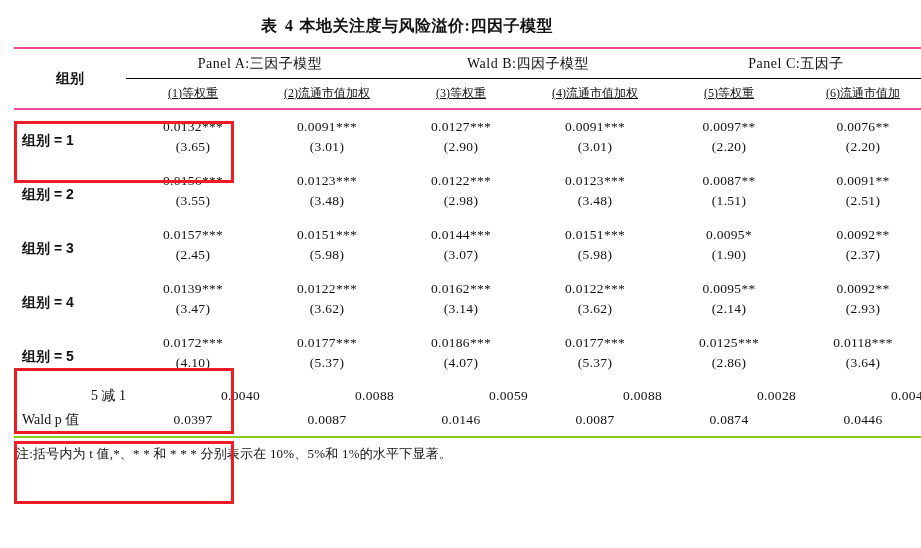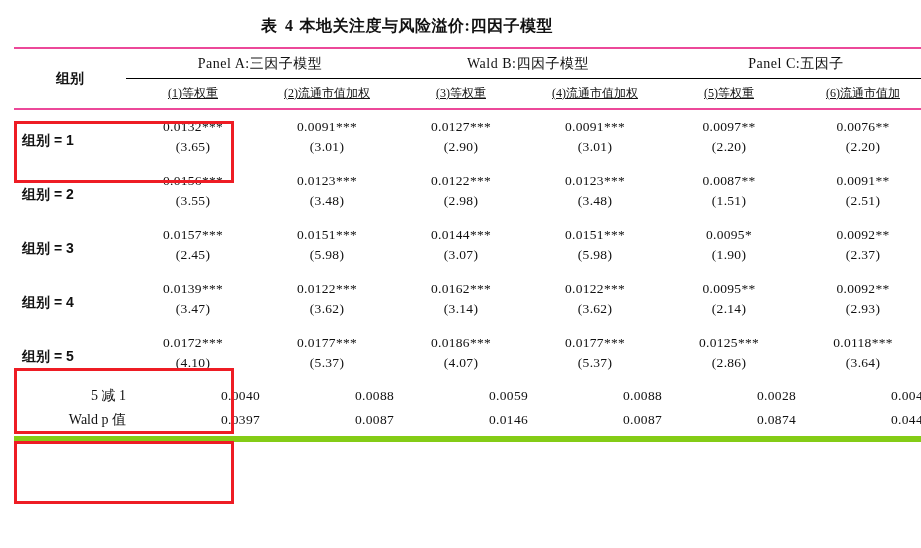--- a/index.html
+++ b/index.html
@@ -41,22 +41,21 @@
     width: 100%;
     border-collapse: collapse;
     table-layout: fixed;
     font-size: 13.5px;
   }
 
   .rule-top td {
     border-top: 2px solid #ec4899;
   }
   .rule-bottom td {
-    border-bottom: 6px solid #84cc16;
-    text-align: right;
+    border-bottom: 2px solid #84cc16;
   }
 
   th, td {
     padding: 0;
     vertical-align: middle;
   }
 
   .hdr-group {
     text-align: center;
     font-size: 14px;
@@ -285,18 +284,19 @@
       <td class="cellval">0.0397</td>
       <td class="cellval">0.0087</td>
       <td class="cellval">0.0146</td>
       <td class="cellval">0.0087</td>
       <td class="cellval">0.0874</td>
       <td class="cellval">0.0446</td>
     </tr>
   </tbody>
     </table>
 
+  <div class="note">注:括号内为 t 值,*、* * 和 * * * 分别表示在 10%、5%和 1%的水平下显著。</div>
 
   <div class="redbox" id="box-group1"></div>
   <div class="redbox" id="box-group5"></div>
   <div class="redbox" id="box-diff"></div>
 
 </div>
 
 </body></html>

